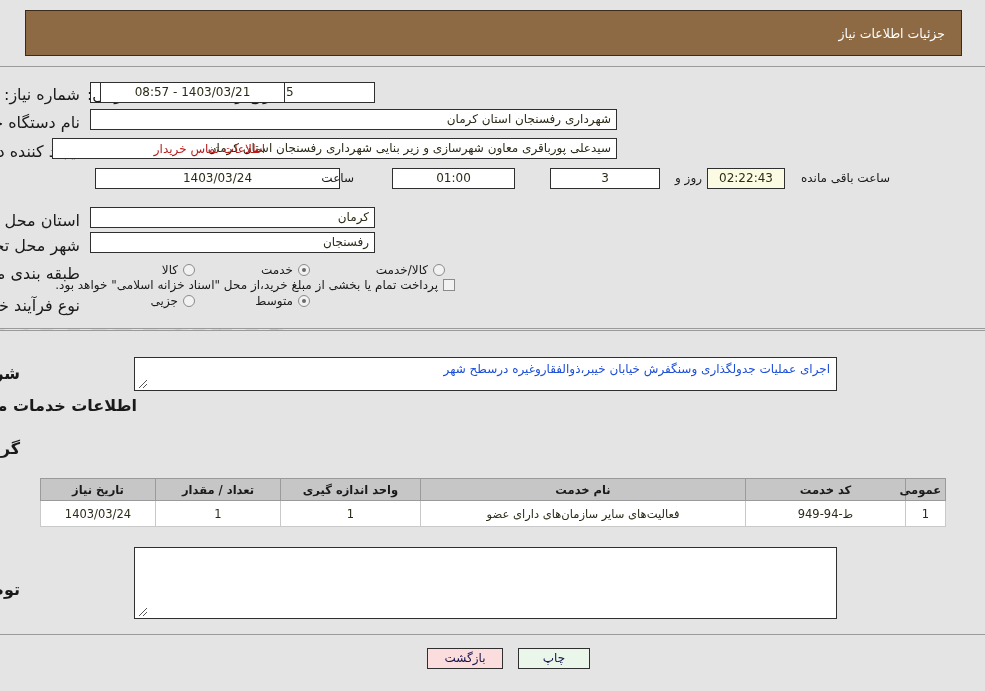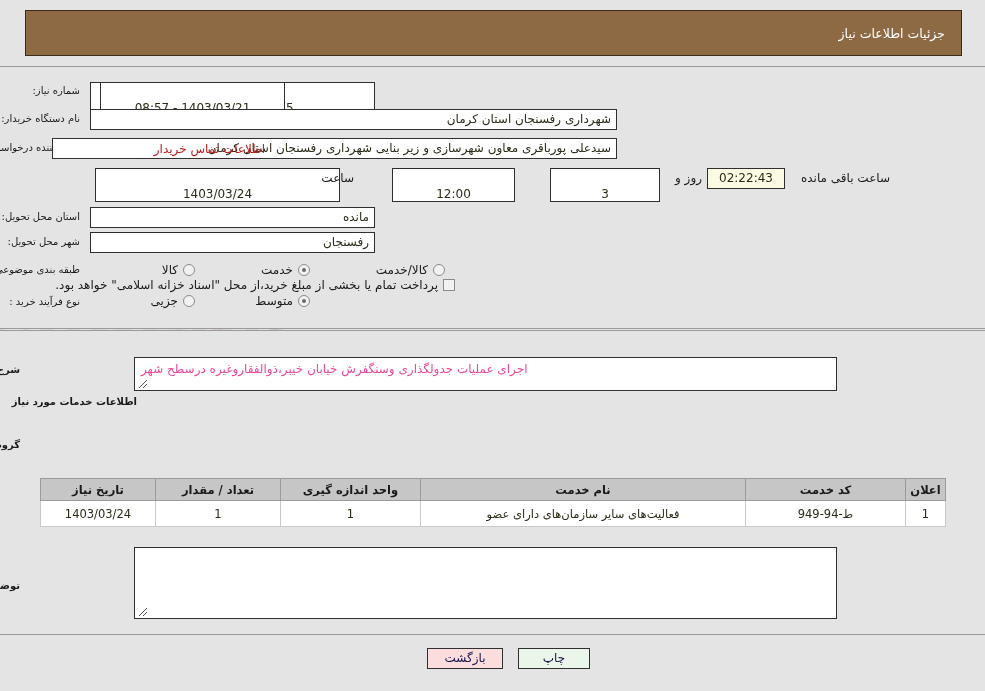--- a/index.html
+++ b/index.html
@@ -51,21 +51,21 @@
     border-top: 1px solid #9a9a9a;
     border-bottom: 1px solid #9a9a9a;
     z-index: 1;
   }
   #panel-top    { left: 0; top: 66px;  width: 985px; height: 263px; }
   #panel-bottom { left: 0; top: 330px; width: 985px; height: 305px; border-bottom: 1px solid #9a9a9a; }
 
   
   .lbl {
     position: absolute;
-    font-size: 10px;
+    font-size: 16px;
     color: #1a1a1a;
     text-align: left;
     white-space: nowrap;
     z-index: 3;
   }
   .lbl-b { font-weight: bold; }
   .fld {
     position: absolute;
     background: #ffffff;
     border: 1px solid #2f2f2f;
@@ -73,21 +73,21 @@
     color: #2c2b17;
     height: 21px;
     line-height: 19px;
     padding: 0 5px;
     white-space: nowrap;
     overflow: hidden;
     text-overflow: clip;
     z-index: 3;
     font-family: "DejaVu Sans", "Liberation Sans", sans-serif;
   }
-  .fld.center { text-align: center; padding: 16px; }
+  .fld.center { text-align: center; padding: 0; }
   .fld.right  { text-align: right; }
   .fld.timer  { background: #fbfbe4; text-align: center; padding: 0; }
 
   .inline-word {
     position: absolute;
     font-size: 12px;
     color: #1a1a1a;
     white-space: nowrap;
     z-index: 3;
     line-height: 21px;
@@ -141,26 +141,26 @@
     flex: none;
     cursor: pointer;
   }
 
   
   .ta {
     position: absolute;
     background: #ffffff;
     border: 1px solid #2f2f2f;
     font-size: 12px;
-    color: #ec4899;
+    color: #1d4ed8;
     padding: 3px 6px 0 6px;
     z-index: 3;
     overflow: hidden;
     line-height: 17px;
-    text-align: left;
+    text-align: right;
   }
   .ta .grip {
     position: absolute;
     left: 3px; bottom: 1px;
     width: 10px; height: 10px;
     z-index: 4;
     pointer-events: none;
   }
 
   
@@ -248,28 +248,28 @@
 
   <div class="lbl" style="right:905px; top:113px;">نام دستگاه خریدار:</div>
   <div class="fld right" style="right:368px; top:109px; width:527px;">شهرداری رفسنجان استان کرمان</div>
 
   <div class="lbl" style="right:905px; top:142px;">ایجاد کننده درخواست:</div>
   <div class="fld right" style="right:368px; top:138px; width:565px; max-width:565px;">سیدعلی پورباقری معاون شهرسازی و زیر بنایی شهرداری رفسنجان استان کرمان</div>
   <a class="lnk" style="right:720px; top:142px;" href="#">اطلاعات تماس خریدار</a>
 
   <div class="fld center" style="right:645px; top:168px; width:245px;">1403/03/24</div>
   <div class="inline-word" style="right:631px; top:168px;">ساعت</div>
-  <div class="fld center" style="right:470px; top:168px; width:123px;">12:00</div>
+  <div class="fld center" style="right:470px; top:168px; width:123px;">01:00</div>
   <div class="fld center" style="right:325px; top:168px; width:110px;">3</div>
   <div class="inline-word" style="right:283px; top:168px;">روز و</div>
   <div class="fld timer" style="right:200px; top:168px; width:78px;">02:22:43</div>
   <div class="inline-word" style="right:95px; top:168px;">ساعت باقی مانده</div>
 
   <div class="lbl" style="right:905px; top:211px;">استان محل تحویل:</div>
-  <div class="fld right" style="right:610px; top:207px; width:285px;">مانده</div>
+  <div class="fld right" style="right:610px; top:207px; width:285px;">کرمان</div>
 
   <div class="lbl" style="right:905px; top:236px;">شهر محل تحویل:</div>
   <div class="fld right" style="right:610px; top:232px; width:285px;">رفسنجان</div>
 
   <div class="lbl" style="right:905px; top:264px;">طبقه بندی موضوعی:</div>
   <div class="radio-wrap" style="right:790px; top:263px;">
     <span class="radio"></span>
     <span class="radio-lbl">کالا</span>
   </div>
   <div class="radio-wrap" style="right:675px; top:263px;">
@@ -314,21 +314,21 @@
     <colgroup>
       <col style="width:40px">
         <col style="width:160px">
         <col style="width:325px">
       <col style="width:140px">
         <col style="width:125px">
         <col style="width:115px">
     </colgroup>
     <thead>
       <tr>
-        <th>اعلان</th>
+        <th>عمومی</th>
         <th>کد خدمت</th>
         <th>نام خدمت</th>
         <th>واحد اندازه گیری</th>
         <th>تعداد / مقدار</th>
         <th>تاریخ نیاز</th>
       </tr>
     </thead>
     <tbody>
       <tr>
         <td>1</td>

